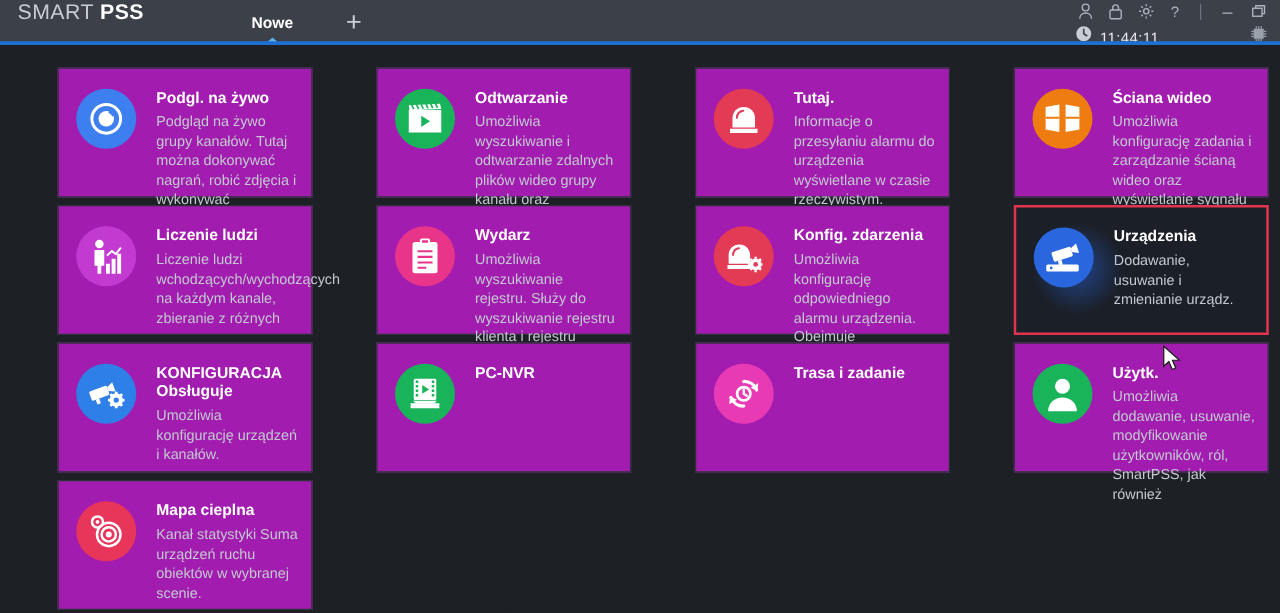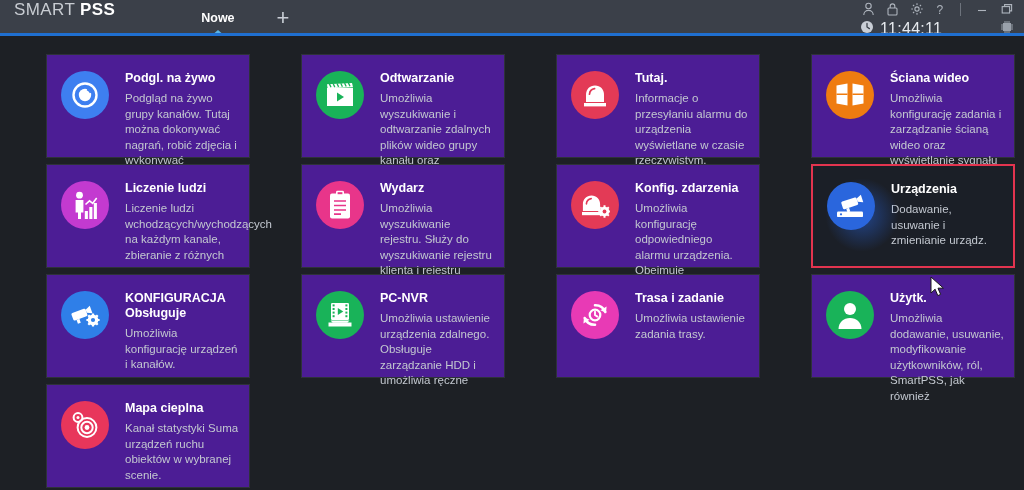--- a/index.html
+++ b/index.html
@@ -51,36 +51,36 @@
   }
   .sys-icons svg { display: block; }
   .sysdiv { width: 1px; height: 13px; background: #6d737c; margin: 0 3px; }
 
   .clockbar {
     position: absolute; right: 10px; top: 20px;
     display: flex; align-items: center; width: 154px;
     justify-content: space-between;
   }
   .clockleft { display: flex; align-items: center; gap: 6px; }
-  .clocktext { color: #e6e9ee; font-size: 16px; letter-spacing: .3px; text-decoration: underline; }
+  .clocktext { color: #e6e9ee; font-size: 12px; letter-spacing: .3px; text-decoration: underline; }
 
   
   .workspace { position: relative; width: 1024px; height: 454px; background: #1d2025; }
   .grid {
     position: absolute; left: 46px; top: 18px;
     width: 968px;
     display: grid;
     grid-template-columns: repeat(4, 204px);
     column-gap: 51px;
     row-gap: 6px;
   }
   .card {
     position: relative;
     height: 104px;
-    background: #4c1d95;
+    background: #a21caf;
     border: 1px solid #2e3views;
     border: 1px solid #2e323a;
     display: flex; align-items: flex-start;
     padding: 14px 10px 10px 12px;
     cursor: default;
   }
   .card.selected {
     border: 2px solid #e3344f;
     background: #1b1f27;
   }
@@ -348,37 +348,35 @@
               <rect x="19.4" y="10.6" width="2" height="2"></rect>
               <rect x="19.4" y="14.2" width="2" height="2"></rect>
             </g>
             <path d="M11.8 7l5.5 3.5-5.5 3.5z" fill="#19b359"></path>
             <path d="M2.5 21.5h23v4h-23z" fill="#fff"></path>
             <path d="M4.5 19.5h19l-2.2 2.2H6.7z" fill="#fff"></path>
           </svg>
 </div>
         <div class="card-text">
           <div class="card-title">PC-NVR</div>
-          <div class="card-desc">Umożliwia ustawienie urządzenia zdalnego. Obsługuje zarządzanie HDD i umożliwia ręczne</div>
         </div>
       </div>
       <div class="card">
         <div class="icon-wrap" style="background: rgb(232, 58, 181);">
   <svg width="30" height="28" viewBox="0 0 30 28">
             <path d="M15 4.2A10.8 10.8 0 0 1 25.3 11" stroke="#fff" stroke-width="2.6" fill="none" stroke-linecap="round"></path>
             <path d="M15 23.8A10.8 10.8 0 0 1 4.7 17" stroke="#fff" stroke-width="2.6" fill="none" stroke-linecap="round"></path>
             <path d="M26.6 5.6l-.6 6.2-5.6-2.6z" fill="#fff"></path>
             <path d="M3.4 22.4l.6-6.2 5.6 2.6z" fill="#fff"></path>
             <circle cx="15" cy="14" r="5.3" fill="none" stroke="#fff" stroke-width="2.2"></circle>
             <path d="M15 10.8V14l2.4 1.6" stroke="#fff" stroke-width="1.9" fill="none" stroke-linecap="round"></path>
           </svg>
 </div>
         <div class="card-text">
           <div class="card-title">Trasa i zadanie</div>
-          <div class="card-desc">Umożliwia ustawienie zadania trasy.</div>
         </div>
       </div>
       <div class="card">
         <div class="icon-wrap" style="background: rgb(25, 179, 89);">
   <svg width="28" height="30" viewBox="0 0 28 30">
             <circle cx="14" cy="9" r="6" fill="#fff"></circle>
             <path d="M2.5 29c0-6.5 5.1-11 11.5-11S25.5 22.5 25.5 29z" fill="#fff"></path>
           </svg>
 </div>
         <div class="card-text">

